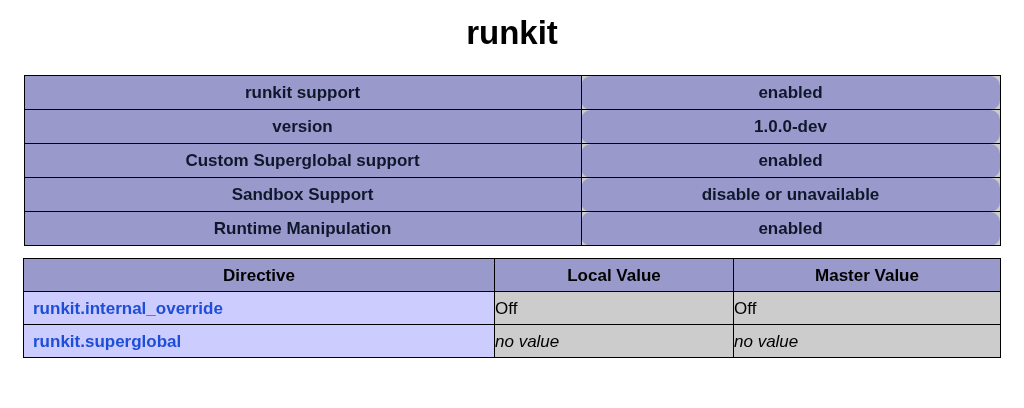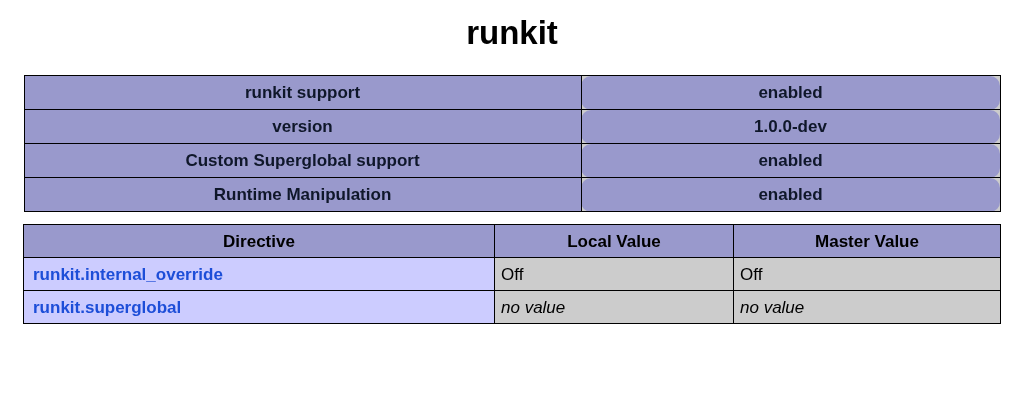--- a/index.html
+++ b/index.html
@@ -79,21 +79,20 @@
     background: #ccccff;
     font-weight: bold;
     text-align: left;
     padding-left: 9px;
     height: 32px;
     color: #1d4ed8;
   }
   #directive-table td.cell-value {
     background: #cccccc;
     text-align: left;
-    padding-left: 6px;
     height: 32px;
     font-weight: normal;
     color: #000000;
   }
   #directive-table td.cell-value.italic {
     font-style: italic;
   }
 </style>
 </head>
 <body>
@@ -108,20 +107,24 @@
         <td class="col-name">runkit support</td>
         <td class="col-value">enabled</td>
       </tr>
       <tr>
         <td class="col-name">version</td>
         <td class="col-value">1.0.0-dev</td>
       </tr>
       <tr>
         <td class="col-name">Custom Superglobal support</td>
         <td class="col-value">enabled</td>
+      </tr>
+      <tr>
+        <td class="col-name">Sandbox Support</td>
+        <td class="col-value">disable or unavailable</td>
       </tr>
       <tr>
         <td class="col-name">Runtime Manipulation</td>
         <td class="col-value">enabled</td>
       </tr>
     </tbody>
   </table>
 
   <table class="info" id="directive-table">
     <thead>

